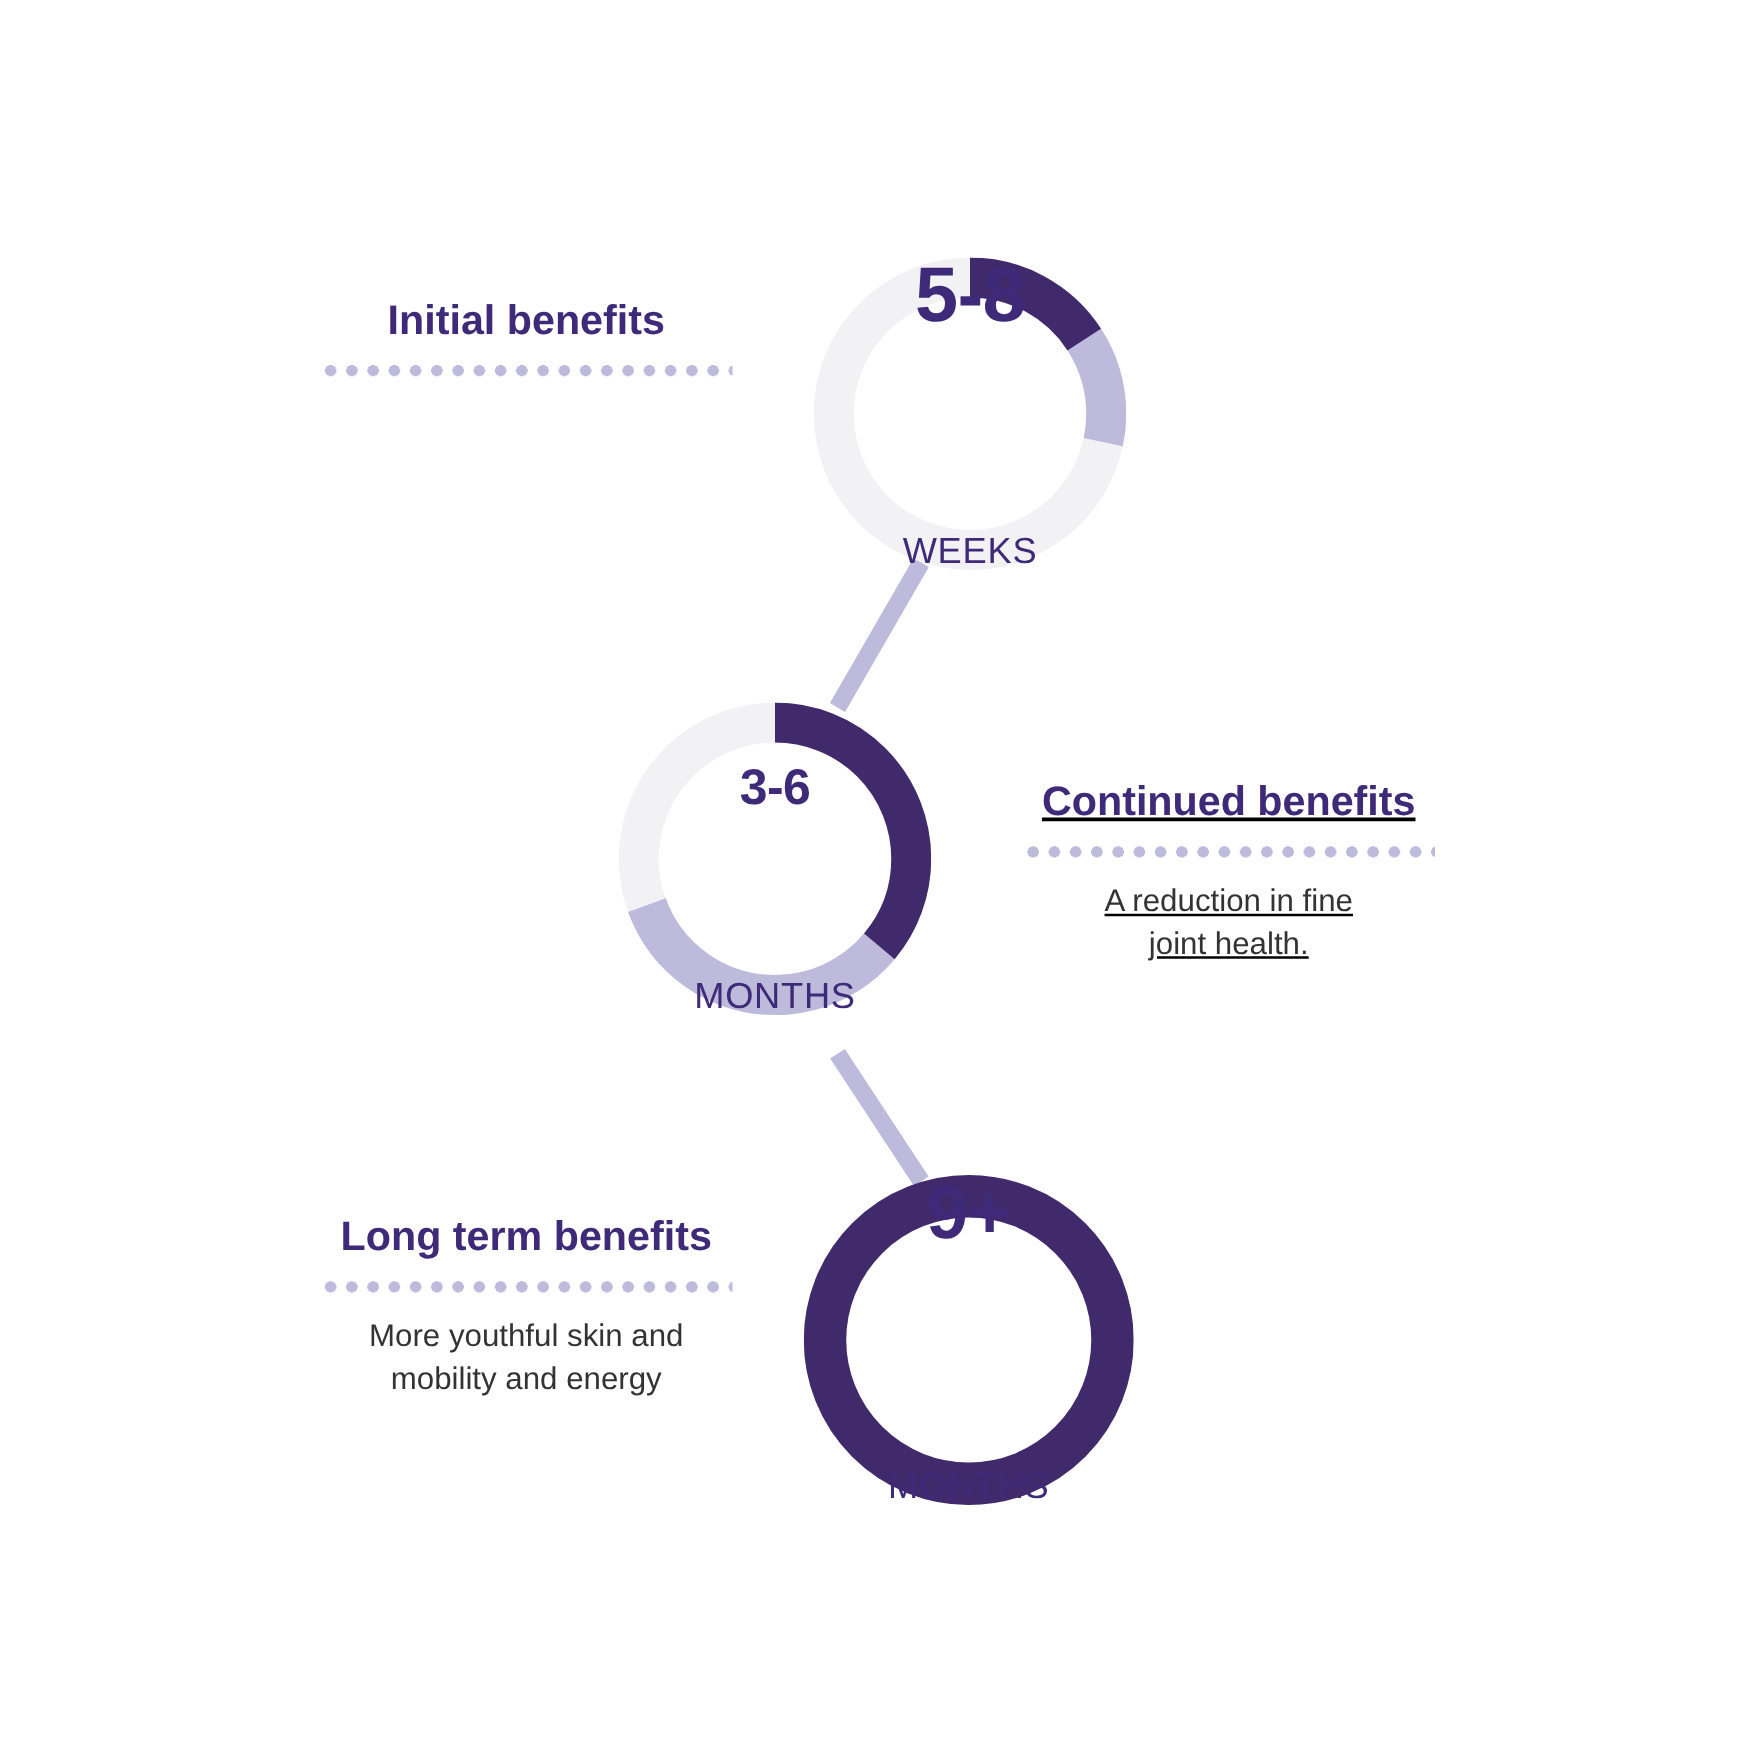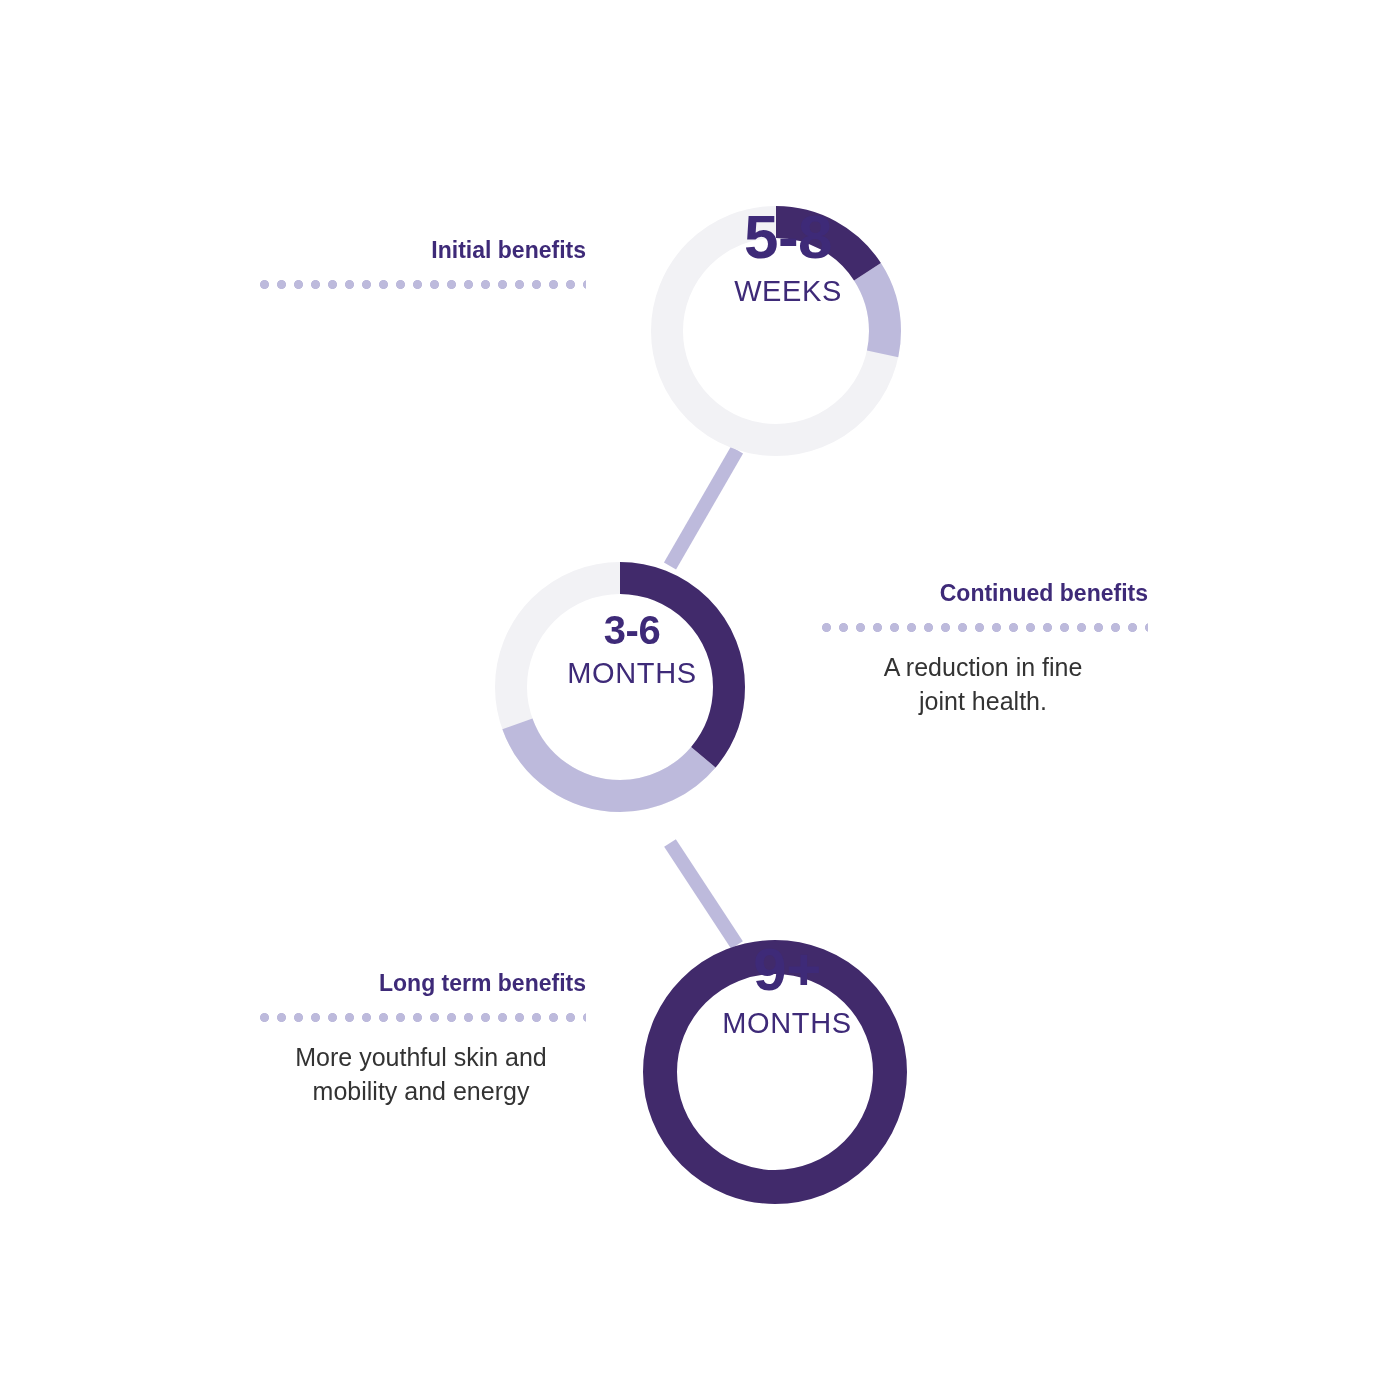--- a/index.html
+++ b/index.html
@@ -32,28 +32,28 @@
   }
 
   
   .donut {
     position: absolute;
   }
   .donut svg { display: block; }
 
   .donut-label {
     position: absolute;
-    left: 12px;
+    left: 0;
     top: 0;
     width: 100%;
     height: 100%;
     display: flex;
     flex-direction: column;
     align-items: center;
-    justify-content: flex-start;
+    justify-content: space-between;
     text-align: center;
     line-height: 1;
   }
   .donut-value {
     color: #3E2A78;
     font-weight: bold;
     letter-spacing: -0.5px;
   }
   .donut-unit {
     color: #3E2A78;
@@ -77,42 +77,41 @@
   #donut-3 .donut-unit  { font-size: 29px; }
 
   
   .infoblock {
     position: absolute;
     text-align: center;
   }
   .infoblock .heading {
     color: #3E2A78;
     font-weight: bold;
-    font-size: 23px;
+    font-size: 33px;
     line-height: 1.15;
     white-space: nowrap;
-    text-align: right;
   }
   .infoblock .divider {
     height: 9px;
     margin: 17px 0 18px 0;
     background-image: radial-gradient(circle closest-side, #BDBADC 99%, transparent 100%);
     background-size: 17px 9px;
     background-repeat: repeat-x;
     background-position: left center;
   }
   .infoblock .body {
     color: #333333;
     font-size: 25px;
     line-height: 1.36;
   }
   .infoblock .body div { white-space: nowrap; }
 
   #block-1 { left: 256px; top: 237px; width: 330px; }
-  #block-2 { left: 818px; top: 580px; width: 330px; }
+  #block-2 { left: 818px; top: 622px; width: 330px; text-decoration: underline; }
   #block-3 { left: 256px; top: 970px; width: 330px; }
 </style>
 </head>
 <body>
 
 <div id="infographic">
 
   <svg class="connector-layer" viewBox="0 0 1400 1400">
     <line x1="737" y1="450" x2="670" y2="566" stroke="#BDBADC" stroke-width="14" stroke-linecap="butt"></line>
     <line x1="670" y1="843" x2="737" y2="945" stroke="#BDBADC" stroke-width="14" stroke-linecap="butt"></line>

